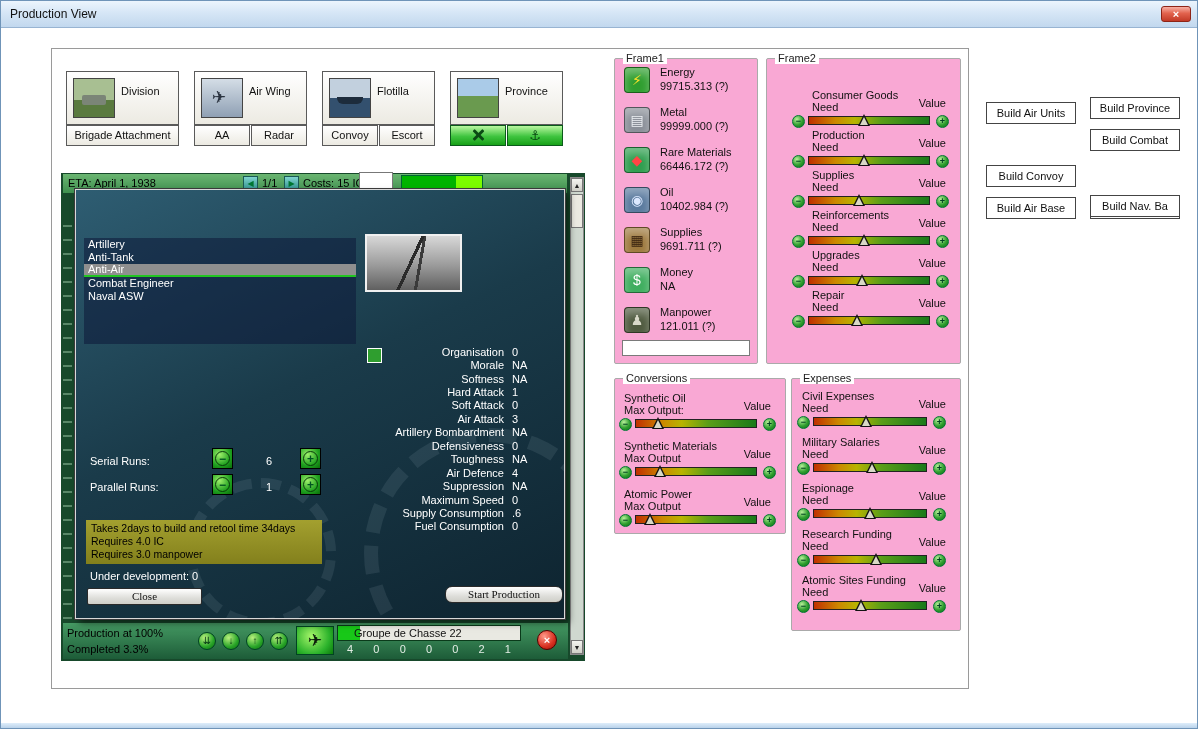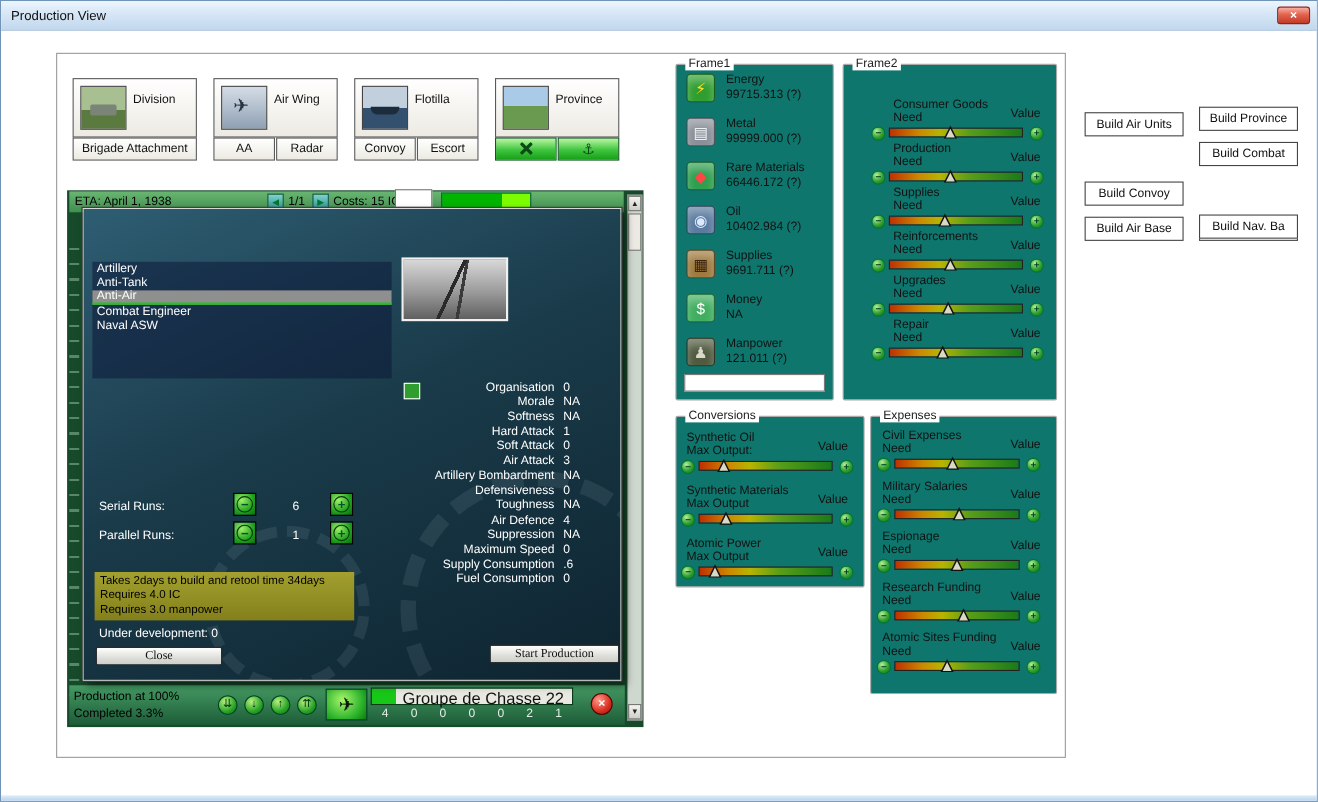--- a/index.html
+++ b/index.html
@@ -60,21 +60,21 @@
   .bb-text1{position:absolute;left:4px;top:4px;}
   .bb-text2{position:absolute;left:4px;top:20px;}
   .round-btn{position:absolute;top:9px;width:18px;height:18px;border-radius:50%;
     background:radial-gradient(circle at 35% 30%,#b9f07e,#28a428 60%,#0c6e0c);border:1px solid #042;
     color:#031;font-size:10px;text-align:center;line-height:16px;}
   .plane-btn{position:absolute;left:233px;top:3px;width:38px;height:29px;
     background:radial-gradient(circle at 40% 35%,#a6f56a,#2bb22b 65%,#0c7a0c);border:1px solid #042;
     font-size:17px;color:#0a1a0a;text-align:center;line-height:27px;}
   .unit-bar{position:absolute;left:274px;top:2px;width:184px;height:16px;border:1px solid #0a3a1a;
     background:linear-gradient(90deg,#18c818 0 22px,#e9e9e2 22px);}
-  .unit-bar span{position:absolute;left:28px;top:1px;font-size:15px;color:#111;white-space:nowrap;}
+  .unit-bar span{position:absolute;left:16px;top:1px;font-size:11px;color:#111;white-space:nowrap;}
   .unit-nums{position:absolute;left:274px;top:20px;width:184px;display:flex;justify-content:space-around;
     color:#e4efe6;font-size:11px;}
   .remove-btn{position:absolute;left:474px;top:7px;width:20px;height:20px;border-radius:50%;
     background:radial-gradient(circle at 35% 30%,#ff9a8a,#d83020 60%,#921208);border:1px solid #500;
     color:#fff;font-weight:bold;font-size:11px;text-align:center;line-height:18px;}
   
   .dialog{position:absolute;left:74px;top:161px;width:490px;height:430px;
     background:linear-gradient(155deg,#2e5d72,#1a3b4a 45%,#0e2430);
     border:1px solid #d8d8d8;outline:1px solid #3a3a3a;box-shadow:4px 4px 7px rgba(0,0,0,.55);overflow:hidden;}
   .gear{position:absolute;border-radius:50%;border:14px dashed rgba(190,210,220,.10);}
@@ -97,21 +97,21 @@
   .run-btn{position:absolute;width:21px;height:21px;background:radial-gradient(circle at 35% 30%,#9ef06a,#1fa01f 60%,#0a6e0a);
     border:1px solid #000;display:flex;align-items:center;justify-content:center;}
   .run-btn .ring{width:15px;height:15px;border:1.5px solid #majcolor;border:1.5px solid #0a3a0a;border-radius:50%;
     display:flex;align-items:center;justify-content:center;color:#052;font-weight:bold;font-size:12px;line-height:12px;}
   .info-box{position:absolute;left:10px;top:330px;width:236px;height:44px;
     background:linear-gradient(#a3a02f,#83801c);color:#000;font-size:10.5px;line-height:13px;padding:2px 5px;}
   .under-dev{position:absolute;left:14px;top:380px;font-size:11px;color:#fff;}
   .dlg-btn{position:absolute;background:linear-gradient(#ffffff,#dededa 60%,#cfcfc8);border:1px solid #2a2a2a;
     border-radius:2px;font-size:11px;text-align:center;line-height:15px;color:#111;font-family:Liberation Serif, serif;}
   
-  .groupbox{position:absolute;border:1px solid #aaa;background:#0f766e;border-radius:2px;}
+  .groupbox{position:absolute;border:1px solid #aaa;background:#f9a8d4;border-radius:2px;}
   .gb-title{position:absolute;top:-7px;left:8px;background:#fff;padding:0 3px;font-size:11px;color:#222;}
   
   .res-row{position:absolute;left:9px;right:4px;height:38px;}
   .res-icon{position:absolute;left:0;top:2px;width:26px;height:26px;border-radius:4px;border:1px solid rgba(0,0,0,.4);
     display:flex;align-items:center;justify-content:center;font-size:14px;box-shadow:inset 0 6px 8px rgba(255,255,255,.35);}
   .ri0{color:#ffe12a}.ri1{color:#eef0f4}.ri2{color:#ff4545}.ri3{color:#dce8ff}.ri4{color:#3a2410}.ri5{color:#fff}.ri6{color:#d8d8c8}
   .res-name{position:absolute;left:36px;top:1px;font-size:11px;color:#111;}
   .res-value{position:absolute;left:36px;top:15px;font-size:11px;color:#111;}
   .f1-input{position:absolute;left:7px;top:281px;width:128px;height:16px;border:1px solid #7a7a7a;font-size:11px;padding:0 2px;}
   
@@ -311,21 +311,21 @@
         </div>
 
       <div class="info-box">
         <div>Takes 2days to build and retool time 34days</div>
         <div>Requires 4.0 IC</div>
         <div>Requires 3.0 manpower</div>
       </div>
       <div class="under-dev">Under development: 0</div>
 
       <div class="dlg-btn" style="left:11px;top:398px;width:115px;height:17px;">Close</div>
-      <div class="dlg-btn" style="left:369px;top:396px;width:118px;height:17px;">Start Production</div>
+      <div class="dlg-btn" style="left:369px;top:396px;width:118px;height:17px;border-radius:7px;">Start Production</div>
     </div>
 
     <div class="groupbox" style="left:613px;top:30px;width:144px;height:306px;">
       <span class="gb-title">Frame1</span>
       <div class="res-row" style="top:6px;">
         <span class="res-icon ri0" style="background: rgb(47, 158, 47);">⚡</span>
         <span class="res-name">Energy</span>
         <span class="res-value">99715.313 (?)</span>
       </div>
       <div class="res-row" style="top:46px;">

